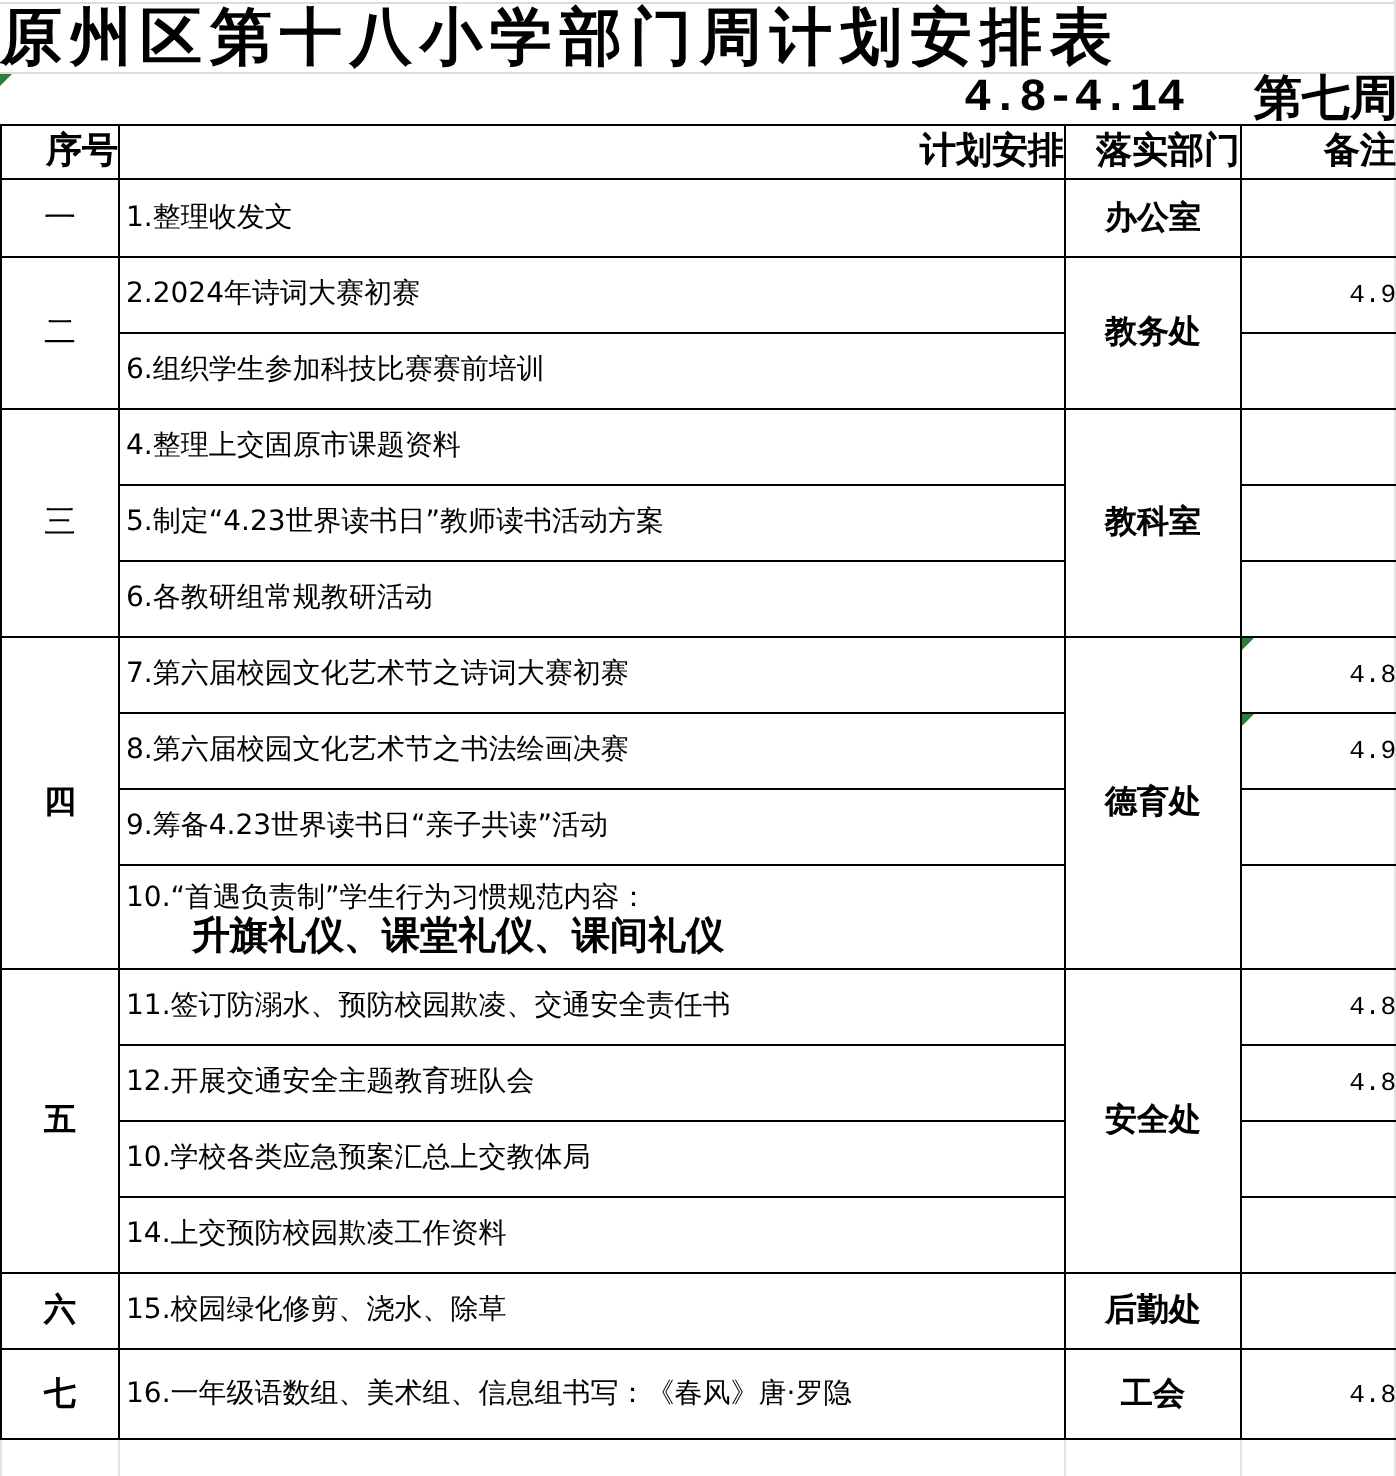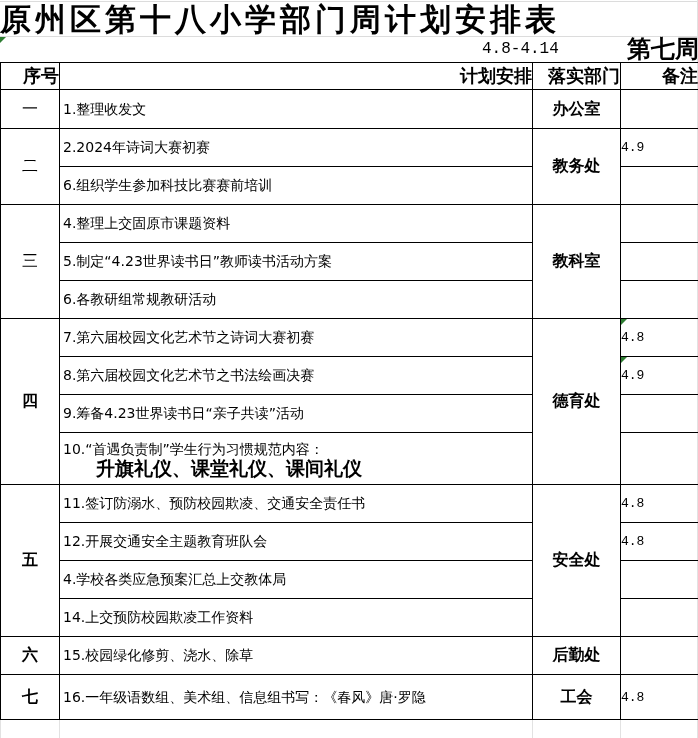--- a/index.html
+++ b/index.html
@@ -14,21 +14,21 @@
   .title {
     position: absolute; top: 0; left: 0; width: 554px; height: 36px;
     text-align: center; line-height: 38px;
     font-family: "DejaVu Serif", "Liberation Serif", serif;
     font-size: 31px; font-weight: bold; letter-spacing: 4px;
     white-space: nowrap;
   }
   .date-range {
     position: absolute; top: 35px; left: 482px; height: 26px; line-height: 28px;
     font-family: "Liberation Mono", "DejaVu Sans Mono", monospace;
-    font-size: 16px; font-weight: normal; white-space: nowrap;
+    font-size: 23px; font-weight: bold; white-space: nowrap;
   }
   .week {
     position: absolute; top: 35px; left: 627px; height: 26px; line-height: 28px;
     font-family: "DejaVu Serif", "Liberation Serif", serif;
     font-size: 24px; font-weight: bold; white-space: nowrap;
   }
   .corner {
     position: absolute; width: 0; height: 0;
     border-top: 6px solid #2e7d32; border-right: 6px solid transparent;
   }
@@ -43,21 +43,21 @@
     font-family: "DejaVu Serif", "Liberation Serif", serif;
     font-size: 18px; font-weight: bold; text-align: right; height: 26px; line-height: 24px;
   }
   table.plan tr > *:last-child { border-right: 1px solid #dcdcdc; }
   .idx { text-align: center; font-size: 16px; font-family: "DejaVu Serif", serif; }
   .idx.b { font-weight: bold; }
   .task { font-size: 14px; padding-left: 3px !important; white-space: nowrap; text-align: left; }
   .task .sub { display: block; font-weight: bold; padding-left: 33px; font-size: 19px; line-height: 19px; }
   .task .main { display: block; line-height: 19px; }
   .dept { text-align: center; font-size: 16px; font-weight: bold; font-family: "DejaVu Serif", serif; }
-  .remark { text-align: left; font-family: "Liberation Mono", "DejaVu Sans Mono", monospace; font-size: 13px; }
+  .remark { text-align: right; font-family: "Liberation Mono", "DejaVu Sans Mono", monospace; font-size: 13px; }
   tr.h38 { height: 38px; }
   tr.h39 { height: 39px; }
   tr.h52 { height: 52px; }
   tr.h45 { height: 45px; }
   tr.filler td { border: 1px solid #e2e2e2 !important; border-top: 1.5px solid #000 !important; height: 20px; }
 </style>
 </head>
 <body>
 
 <div class="grid-h" style="top:1px"></div>
@@ -169,21 +169,21 @@
       <td class="remark">4.8</td>
     </tr>
     <tr class="h38">
       <td class="task">
           <span class="main">12.开展交通安全主题教育班队会</span>
         </td>
       <td class="remark">4.8</td>
     </tr>
     <tr class="h38">
       <td class="task">
-          <span class="main">4.学校各类应急预案汇总上交教体局</span>
+          <span class="main">10.学校各类应急预案汇总上交教体局</span>
         </td>
       <td class="remark"></td>
     </tr>
     <tr class="h38">
       <td class="task">
           <span class="main">14.上交预防校园欺凌工作资料</span>
         </td>
       <td class="remark"></td>
     </tr>
 

